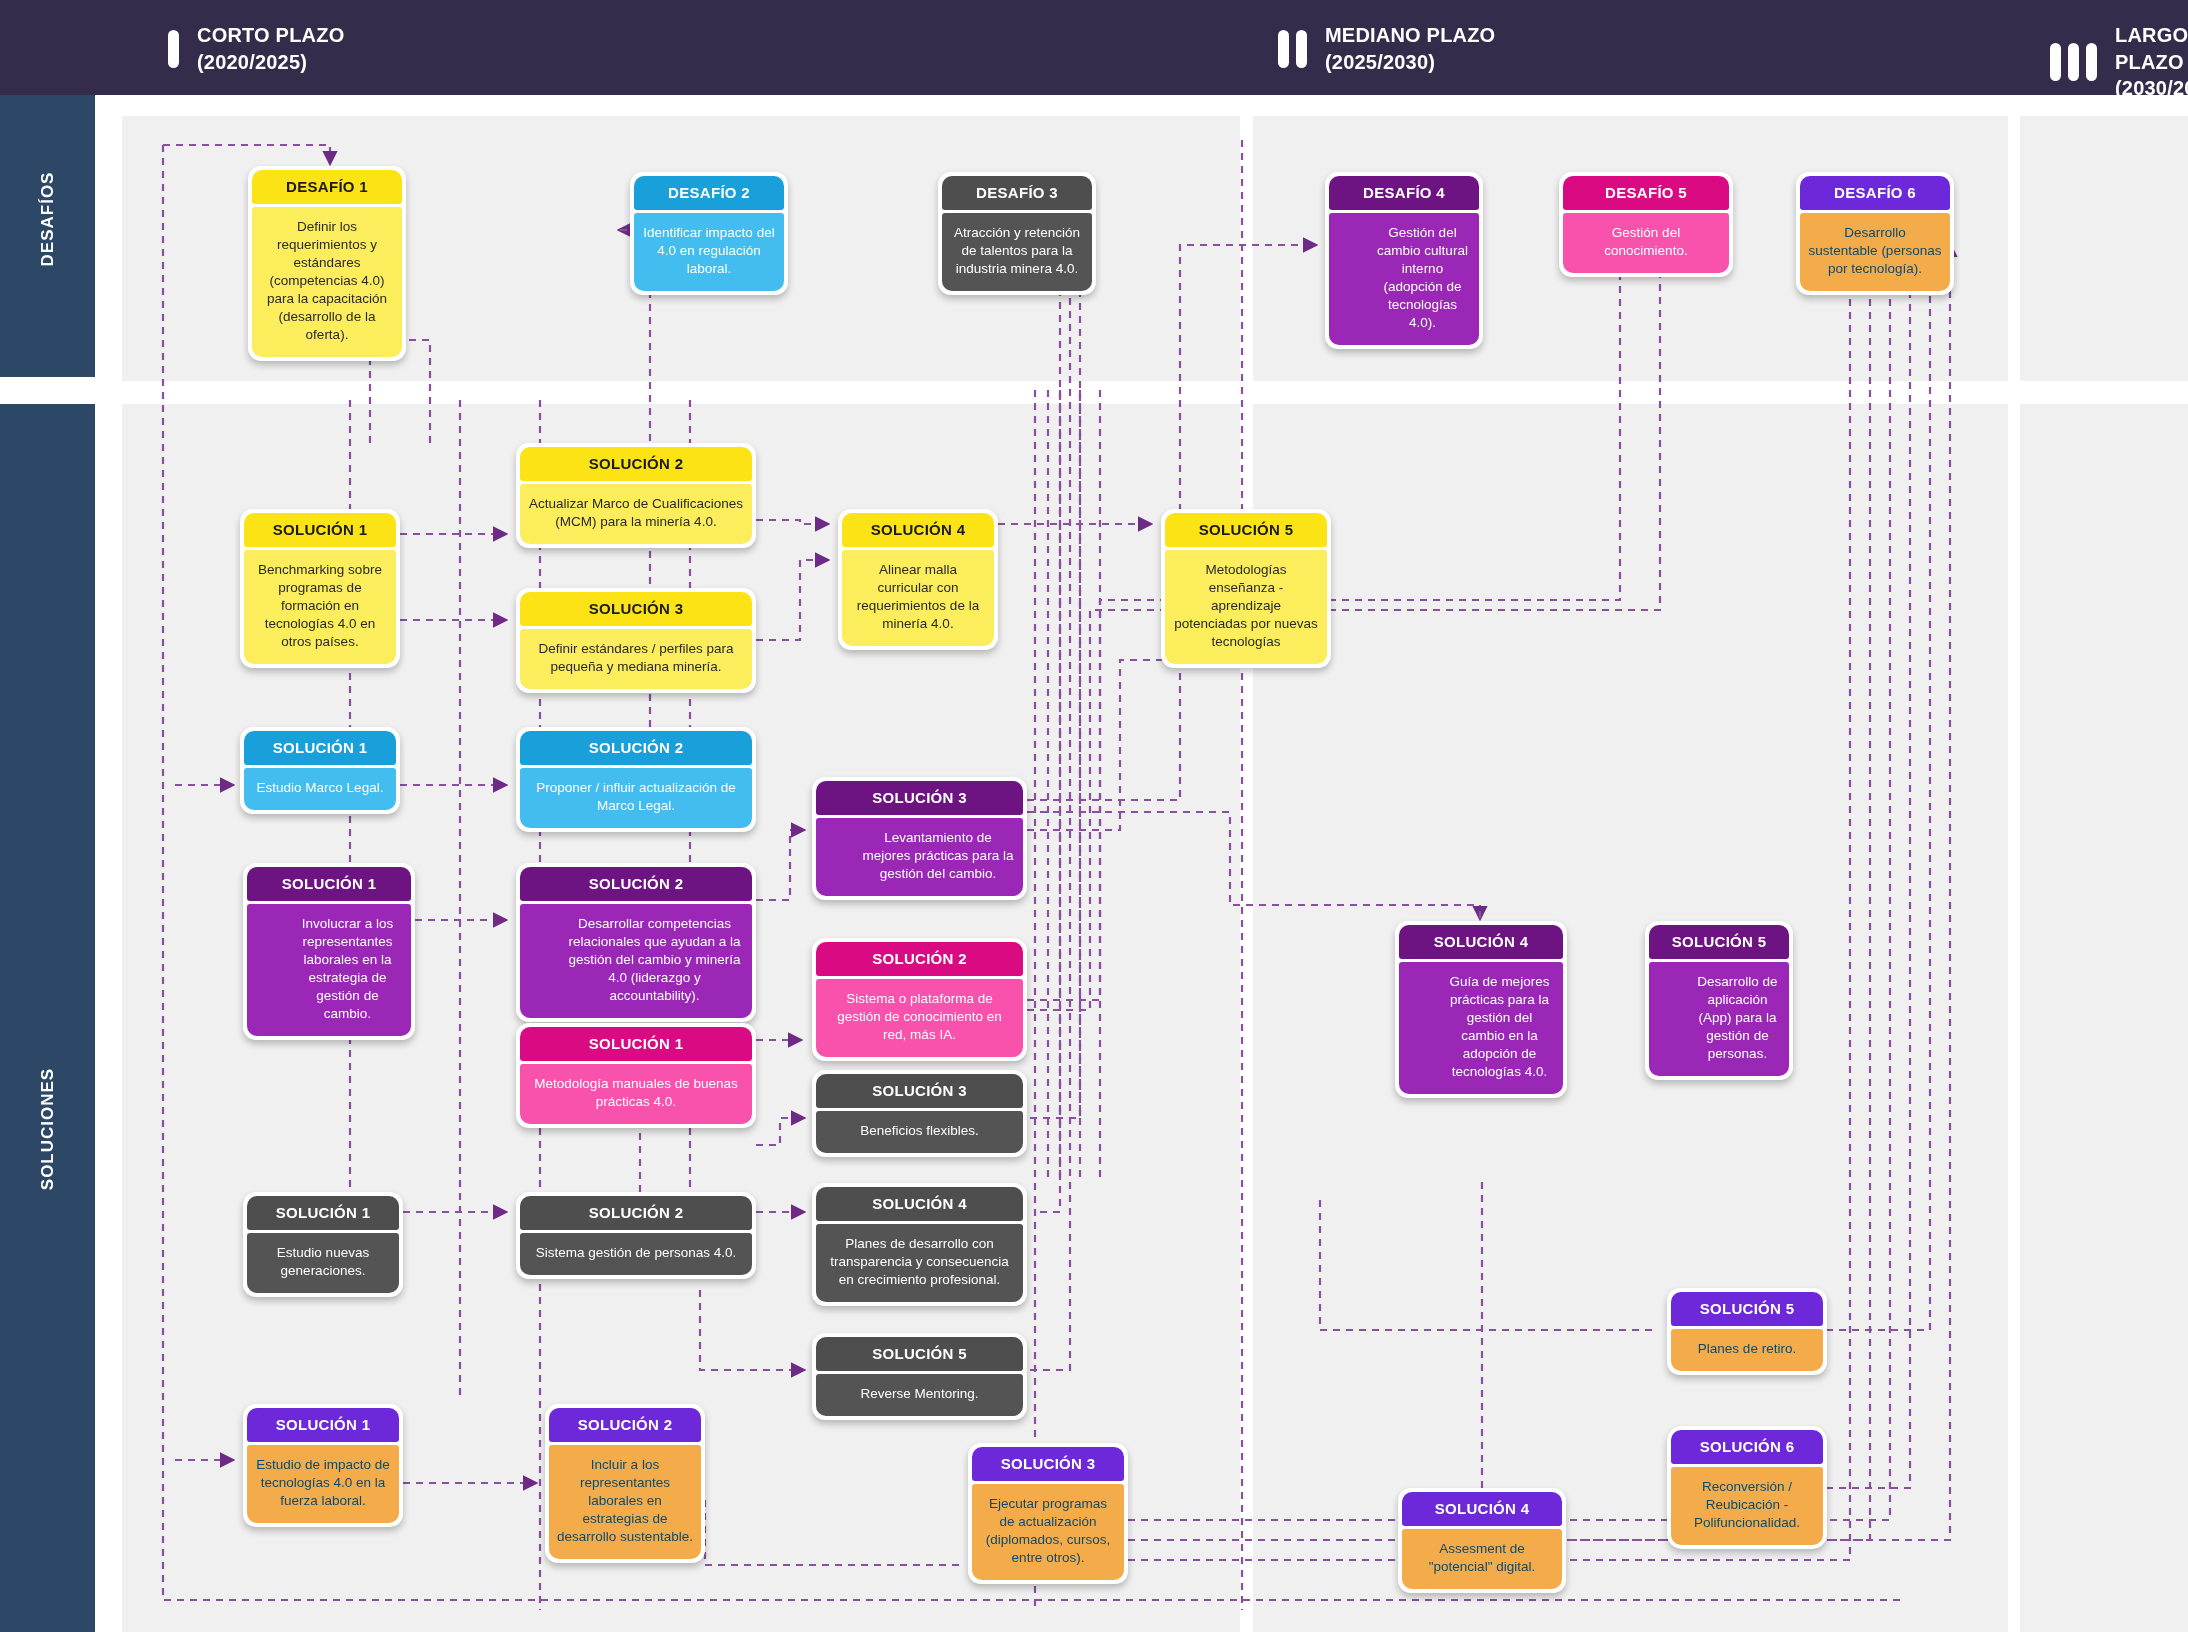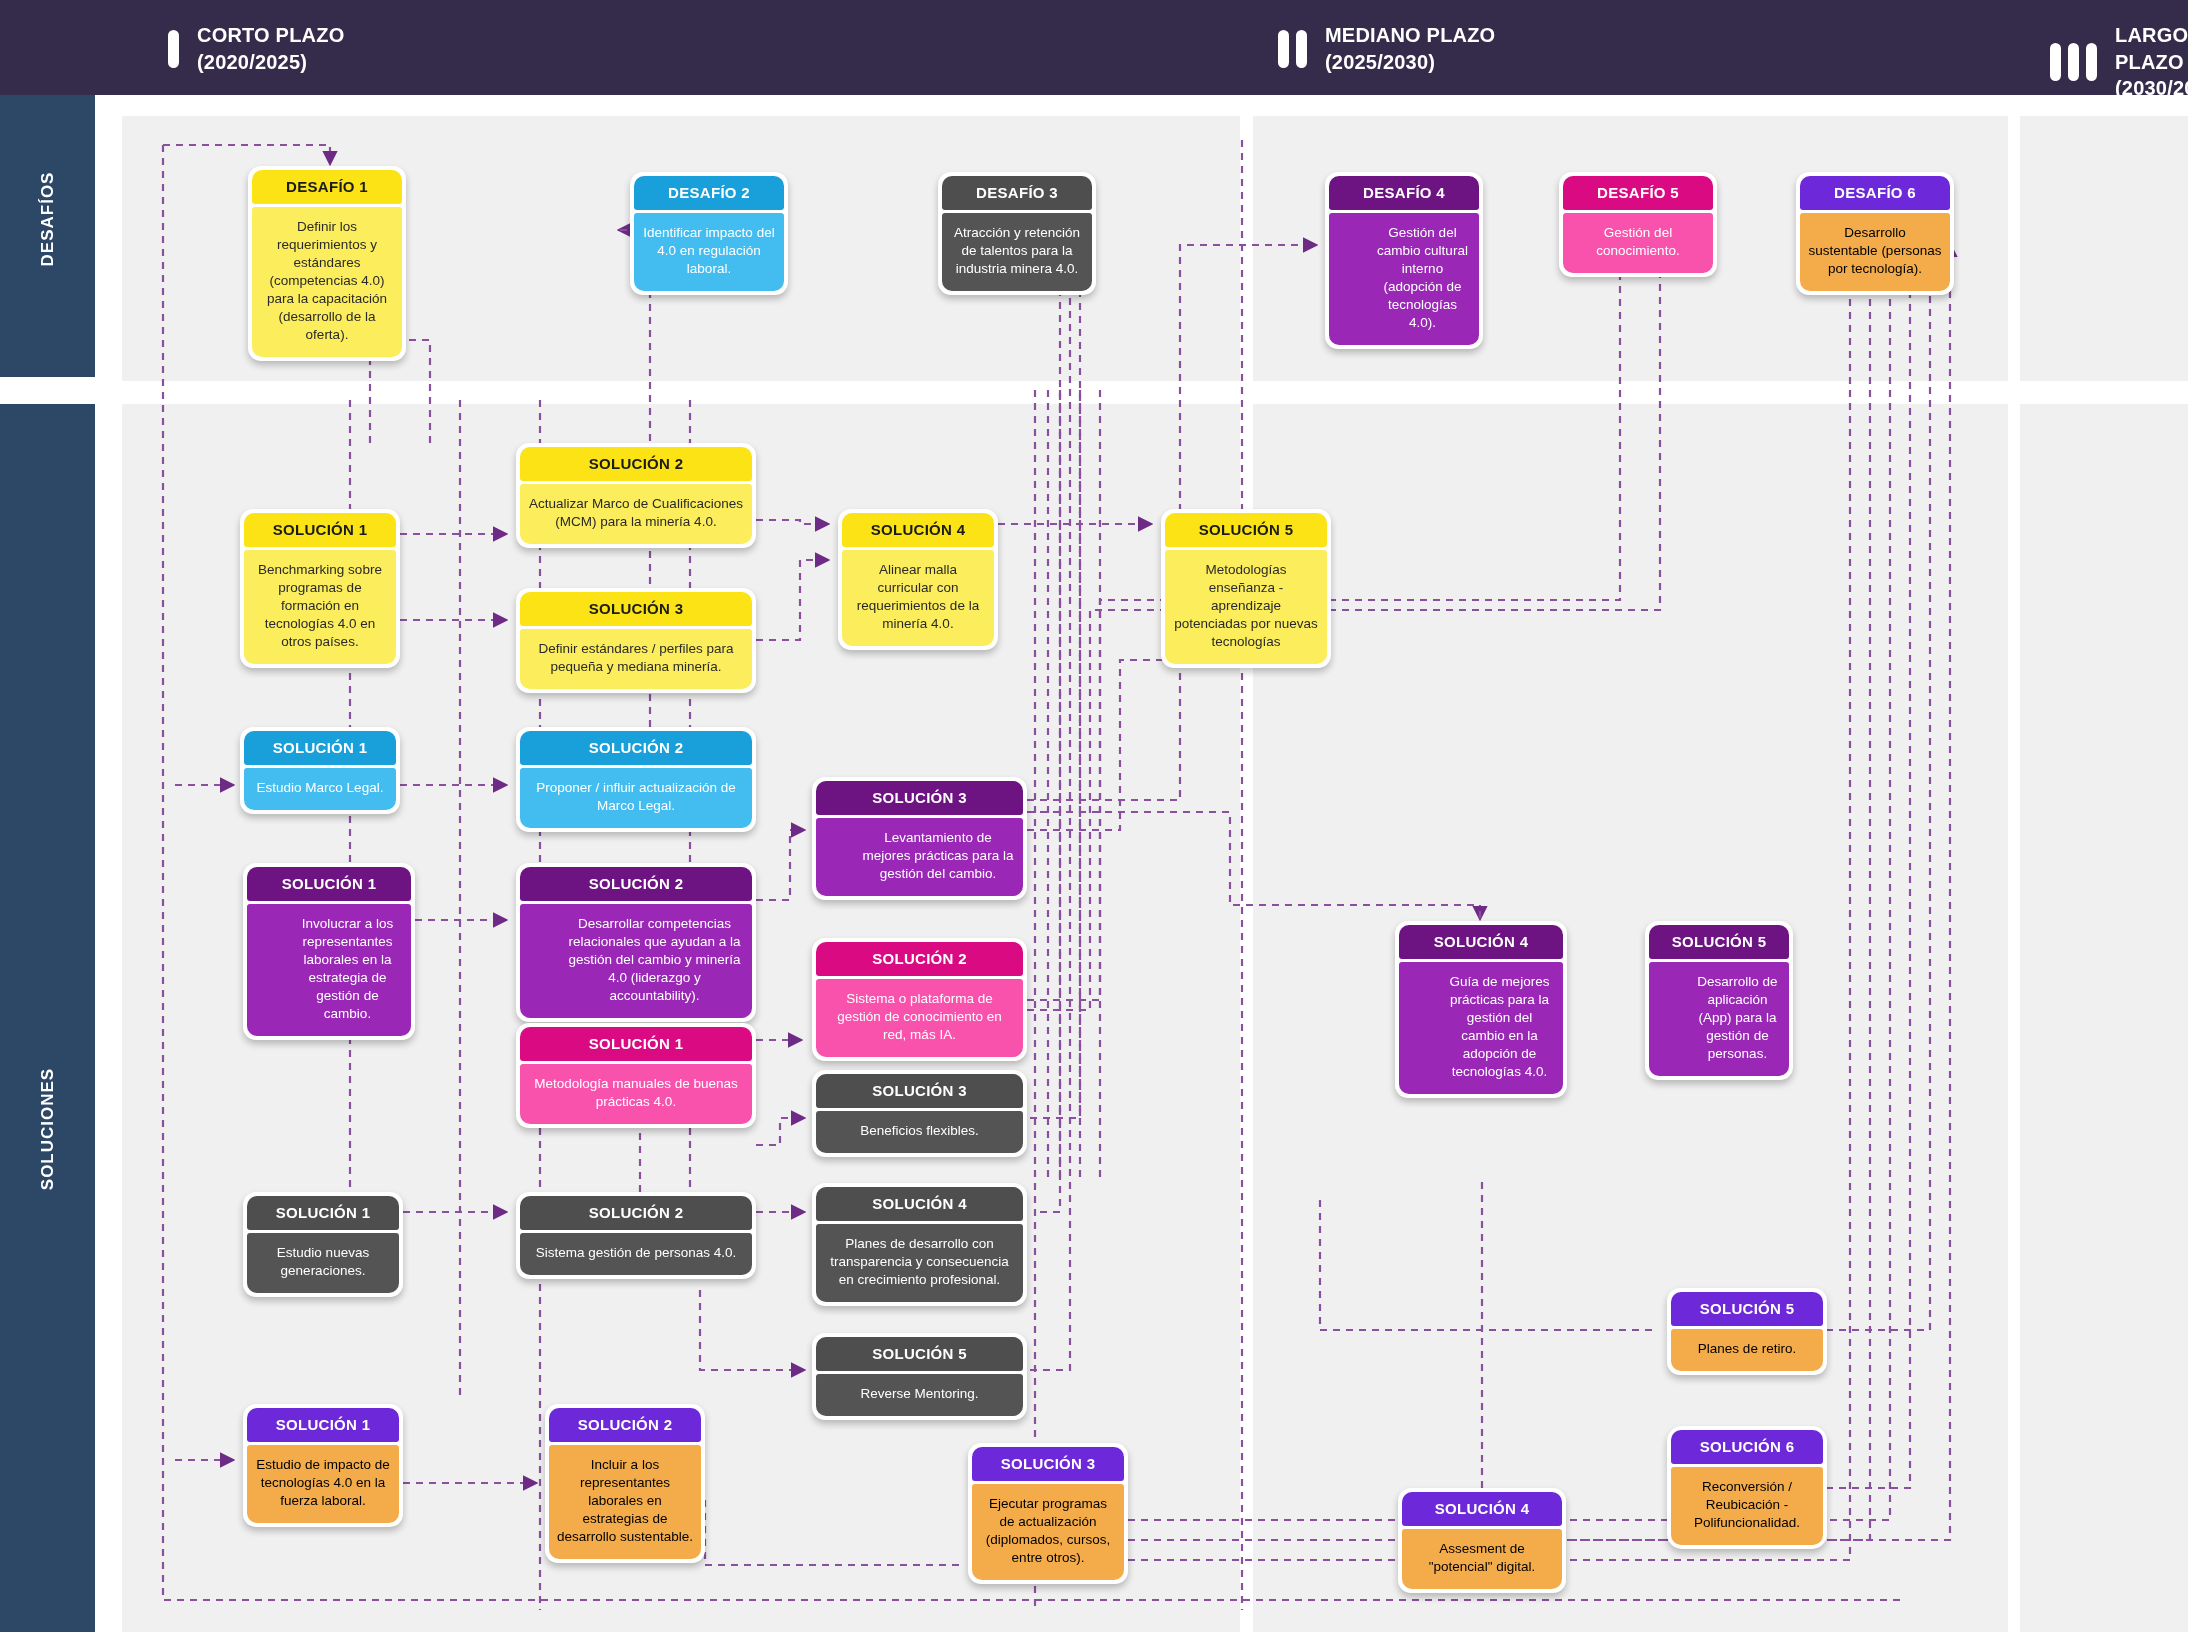--- a/index.html
+++ b/index.html
@@ -84,21 +84,21 @@
   .t-yellow .bdy { background:#fbed5b; color:#2a2a2a; }
   .t-blue   .hdr { background:#19a0da; color:#ffffff; }
   .t-blue   .bdy { background:#43bdf0; color:#ffffff; }
   .t-purple .hdr { background:#6e1482; color:#ffffff; }
   .t-purple .bdy { background:#9a27b5; color:#ffffff;padding-left:45px; }
   .t-pink   .hdr { background:#da0b82; color:#ffffff; }
   .t-pink   .bdy { background:#f952ad; color:#ffffff; }
   .t-gray   .hdr { background:#4e4e4e; color:#ffffff; }
   .t-gray   .bdy { background:#545454; color:#ffffff; }
   .t-orange .hdr { background:#6d28d9; color:#ffffff; }
-  .t-orange .bdy { background:#f4ac4b; color:#000000; }
+  .t-orange .bdy { background:#f4ac4b; color:#0c4a6e; }
 </style>
 </head>
 <body>
 
 <div id="stage">
 
   <div class="topbar"></div>
 
   <div class="phase" id="phase-corto">
     <div class="bars">
@@ -249,21 +249,21 @@
         <div class="bdy">Identificar impacto del 4.0 en regulación laboral.</div>
       </div>
       <div class="card t-gray" style="left: 938px; top: 172px; width: 158px;">
         <div class="hdr">DESAFÍO 3</div>
         <div class="bdy">Atracción y retención de talentos para la industria minera 4.0.</div>
       </div>
       <div class="card t-purple" style="left: 1325px; top: 172px; width: 158px;">
         <div class="hdr">DESAFÍO 4</div>
         <div class="bdy">Gestión del cambio cultural interno (adopción de tecnologías 4.0).</div>
       </div>
-      <div class="card t-pink" style="left: 1559px; top: 172px; width: 158px;">
+      <div class="card t-pink" style="left: 1559px; top: 172px; width: 174px;">
         <div class="hdr">DESAFÍO 5</div>
         <div class="bdy">Gestión del conocimiento.</div>
       </div>
       <div class="card t-orange" style="left: 1796px; top: 172px; width: 158px;">
         <div class="hdr">DESAFÍO 6</div>
         <div class="bdy">Desarrollo sustentable (personas por tecnología).</div>
       </div>
       <div class="card t-yellow" style="left: 240px; top: 509px; width: 160px;">
         <div class="hdr">SOLUCIÓN 1</div>
         <div class="bdy">Benchmarking sobre programas de formación en tecnologías 4.0 en otros países.</div>

